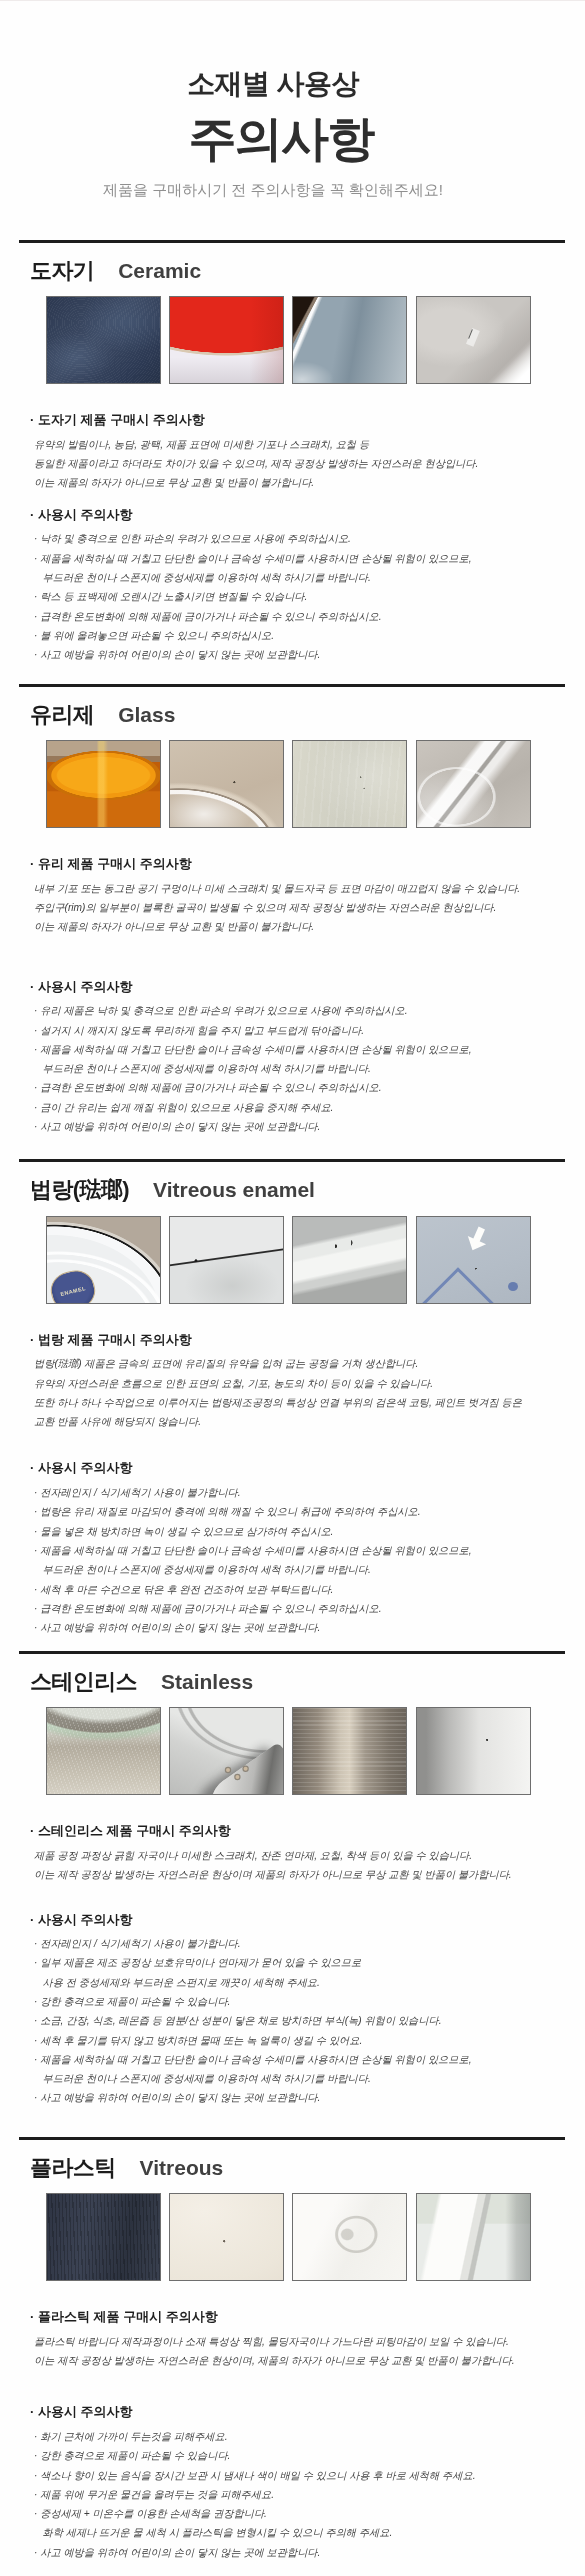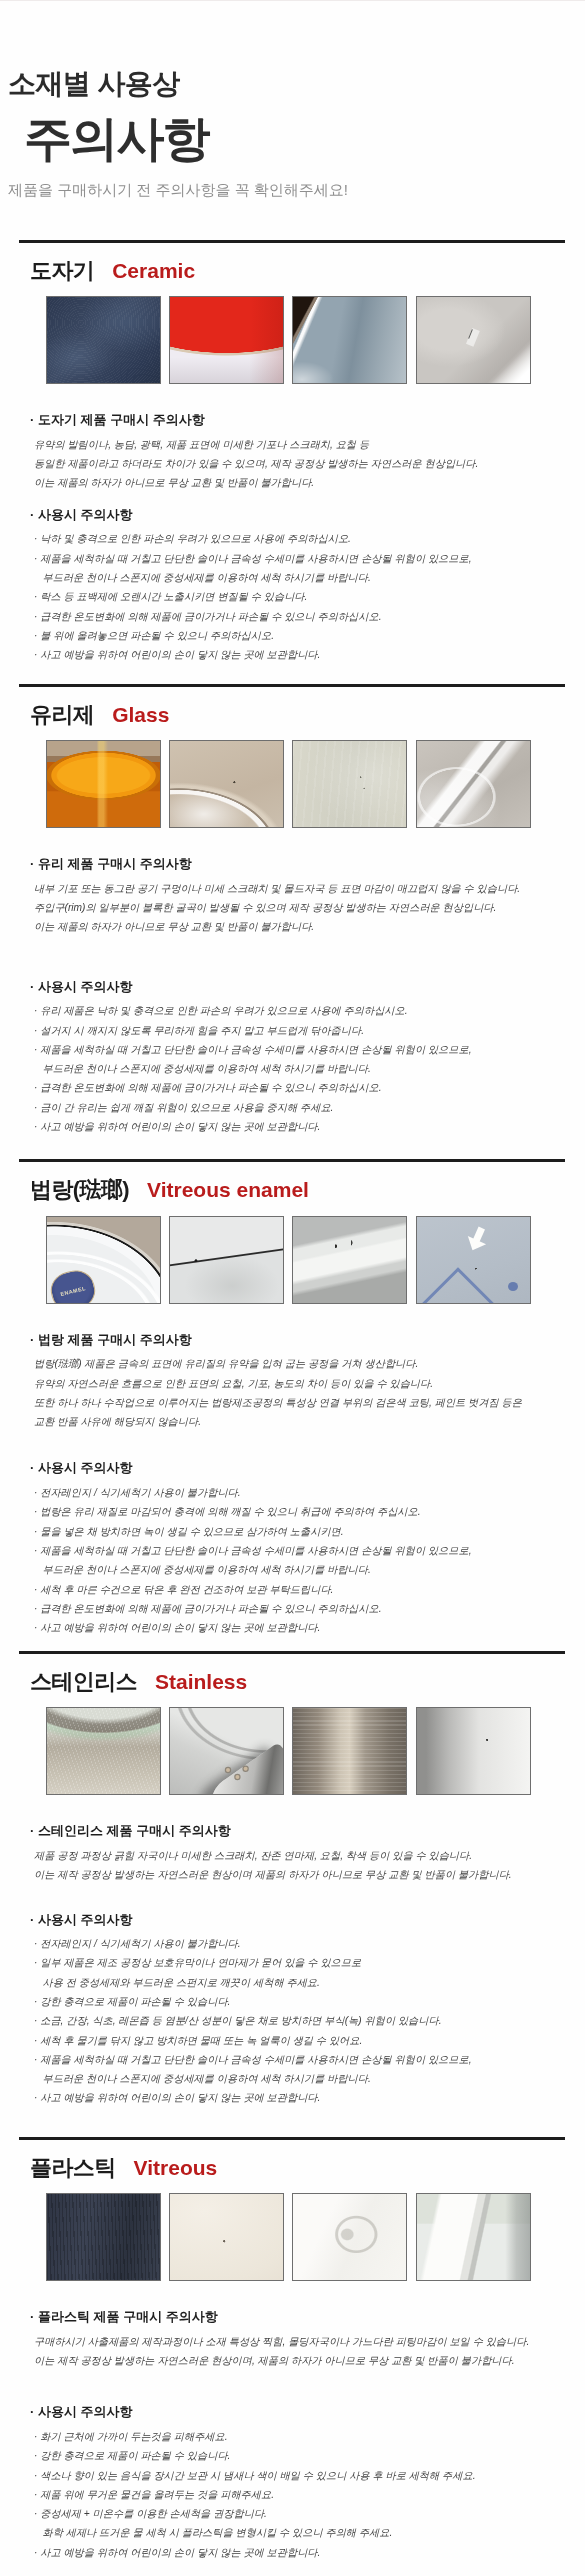--- a/index.html
+++ b/index.html
@@ -2,30 +2,30 @@
 <html style="font-size:9.4px"><head>
 <meta charset="utf-8">
 <style>
   html,body{margin:0;padding:0;}
   body{
     width:585px;height:2576px;overflow:hidden;background:#fefefe;
     font-family:"Liberation Sans", sans-serif;color:#3f3f3f;
     border-top:1.2px solid #efebeb;box-sizing:border-box;
   }
   
-  .header{text-align:left;padding:68px 47px 0 8px;margin-bottom:40px;}
+  .header{text-align:center;padding:68px 47px 0 8px;margin-bottom:40px;}
   .h-small{font-size:28px;font-weight:700;color:#2b2b2b;line-height:1.1;letter-spacing:-0.6px;}
   .h-big{font-size:48px;font-weight:800;color:#2e2e2e;letter-spacing:-1.8px;line-height:1;margin:15px 0 0 16px;}
   .h-tag{font-size:15px;color:#8f8f8f;margin-top:17.6px;line-height:1.3;}
 
   
   .divider{margin-left:19.3px;width:546px;height:2.9px;background:#1d1d1d;}
-  .title-row{margin:13px 0 0 30px;display:flex;align-items:baseline;gap:18px;}
+  .title-row{margin:13px 0 0 30px;display:flex;align-items:baseline;gap:24px;}
   .t-ko{font-size:22px;font-weight:800;color:#1c1c1c;letter-spacing:-0.6px;}
-  .t-en{font-size:21px;font-weight:700;color:#b91c1c;}
+  .t-en{font-size:21px;font-weight:700;color:#404040;}
   .image-row{margin:10.5px 0 0 46px;display:flex;gap:8.2px;height:88px;}
   .sub-heading{font-size:13px;font-weight:700;color:#1e1e1e;margin:28px 0 0 30px;line-height:1.2;}
   .lines{font-size:10.2px;color:#3f3f3f;line-height:19.3px;margin:7px 0 0 34px;font-style:italic;}
   .line{white-space:pre-wrap;}
   .s0{margin-bottom:19.3px;} .s1{margin-bottom:23px;} .s2{margin-bottom:13.5px;}
   .s3{margin-bottom:29px;} .s4{margin-bottom:0;}
   .s0 .sub-heading.use{margin-top:14px;}
   .s1 .sub-heading.use{margin-top:42px;}
   .s2 .sub-heading.use{margin-top:29px;}
   .s3 .sub-heading.use{margin-top:27px;}
@@ -227,21 +227,21 @@
   <div class="lines">
       <div class="line">법랑(琺瑯) 제품은 금속의 표면에 유리질의 유약을 입혀 굽는 공정을 거쳐 생산합니다.</div>
       <div class="line">유약의 자연스러운 흐름으로 인한 표면의 요철, 기포, 농도의 차이 등이 있을 수 있습니다.</div>
       <div class="line">또한 하나 하나 수작업으로 이루어지는 법랑제조공정의 특성상 연결 부위의 검은색 코팅, 페인트 벗겨짐 등은</div>
       <div class="line">교환 반품 사유에 해당되지 않습니다.</div>
     </div>
   <h3 class="sub-heading use">· 사용시 주의사항</h3>
   <div class="lines">
       <div class="line">· 전자레인지 / 식기세척기 사용이 불가합니다.</div>
       <div class="line">· 법랑은 유리 재질로 마감되어 충격에 의해 깨질 수 있으니 취급에 주의하여 주십시오.</div>
-      <div class="line">· 물을 넣은 채 방치하면 녹이 생길 수 있으므로 삼가하여 노출시키면.</div>
+      <div class="line">· 물을 넣은 채 방치하면 녹이 생길 수 있으므로 삼가하여 주십시오.</div>
       <div class="line">· 제품을 세척하실 때 거칠고 단단한 솔이나 금속성 수세미를 사용하시면 손상될 위험이 있으므로,</div>
       <div class="line">   부드러운 천이나 스폰지에 중성세제를 이용하여 세척 하시기를 바랍니다.</div>
       <div class="line">· 세척 후 마른 수건으로 닦은 후 완전 건조하여 보관 부탁드립니다.</div>
       <div class="line">· 급격한 온도변화에 의해 제품에 금이가거나 파손될 수 있으니 주의하십시오.</div>
       <div class="line">· 사고 예방을 위하여 어린이의 손이 닿지 않는 곳에 보관합니다.</div>
     </div>
 </section>
 
 <section class="section s3">
   <div class="divider"></div>
@@ -281,21 +281,21 @@
     <span class="t-en">Vitreous</span>
   </div>
   <div class="image-row">
       <div class="photo ph-p1"></div>
       <div class="photo ph-p2"></div>
       <div class="photo ph-p3"></div>
       <div class="photo ph-p4"></div>
     </div>
   <h3 class="sub-heading">· 플라스틱 제품 구매시 주의사항</h3>
   <div class="lines">
-      <div class="line">구매하시기 사출제품의 제작과정이나 소재 특성상 찍힘, 몰딩자국이나 가느다란 피팅마감이 보일 수 있습니다.</div>
+      <div class="line">플라스틱 바랍니다 제작과정이나 소재 특성상 찍힘, 몰딩자국이나 가느다란 피팅마감이 보일 수 있습니다.</div>
       <div class="line">이는 제작 공정상 발생하는 자연스러운 현상이며, 제품의 하자가 아니므로 무상 교환 및 반품이 불가합니다.</div>
     </div>
   <h3 class="sub-heading use">· 사용시 주의사항</h3>
   <div class="lines">
       <div class="line">· 화기 근처에 가까이 두는것을 피해주세요.</div>
       <div class="line">· 강한 충격으로 제품이 파손될 수 있습니다.</div>
       <div class="line">· 색소나 향이 있는 음식을 장시간 보관 시 냄새나 색이 배일 수 있으니 사용 후 바로 세척해 주세요.</div>
       <div class="line">· 제품 위에 무거운 물건을 올려두는 것을 피해주세요.</div>
       <div class="line">· 중성세제 + 미온수를 이용한 손세척을 권장합니다.</div>
       <div class="line">   화학 세제나 뜨거운 물 세척 시 플라스틱을 변형시킬 수 있으니 주의해 주세요.</div>

